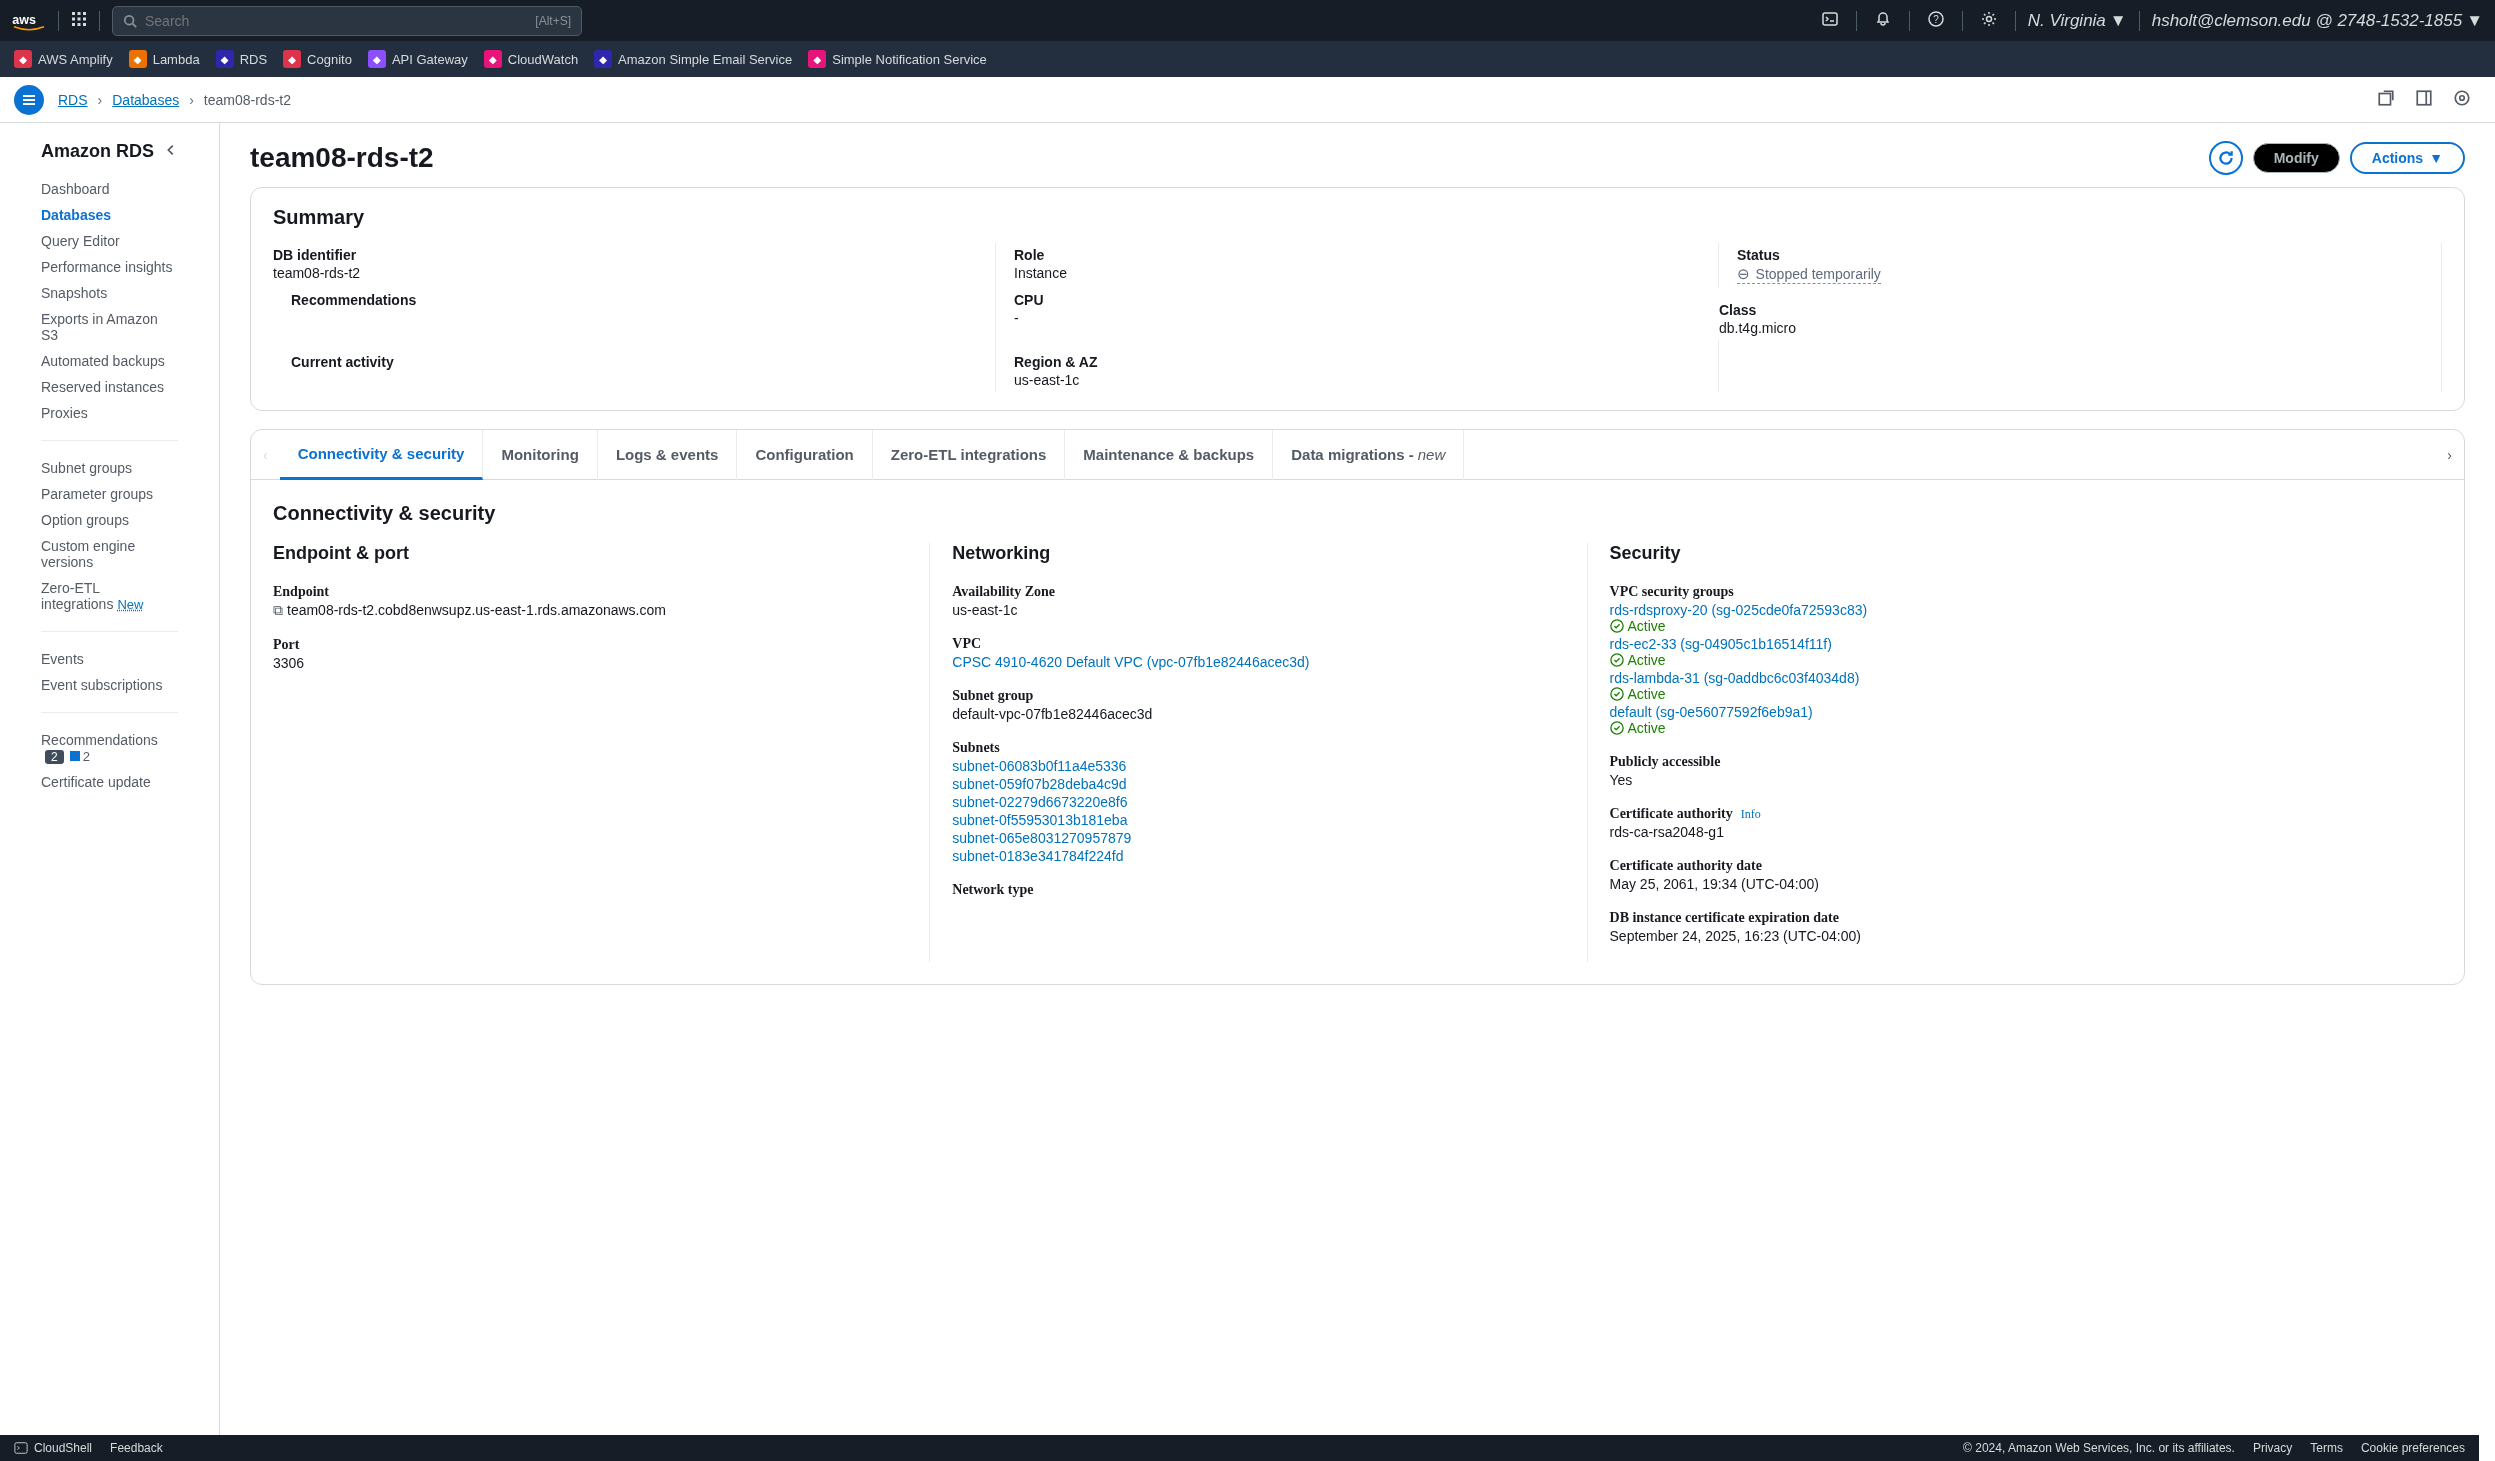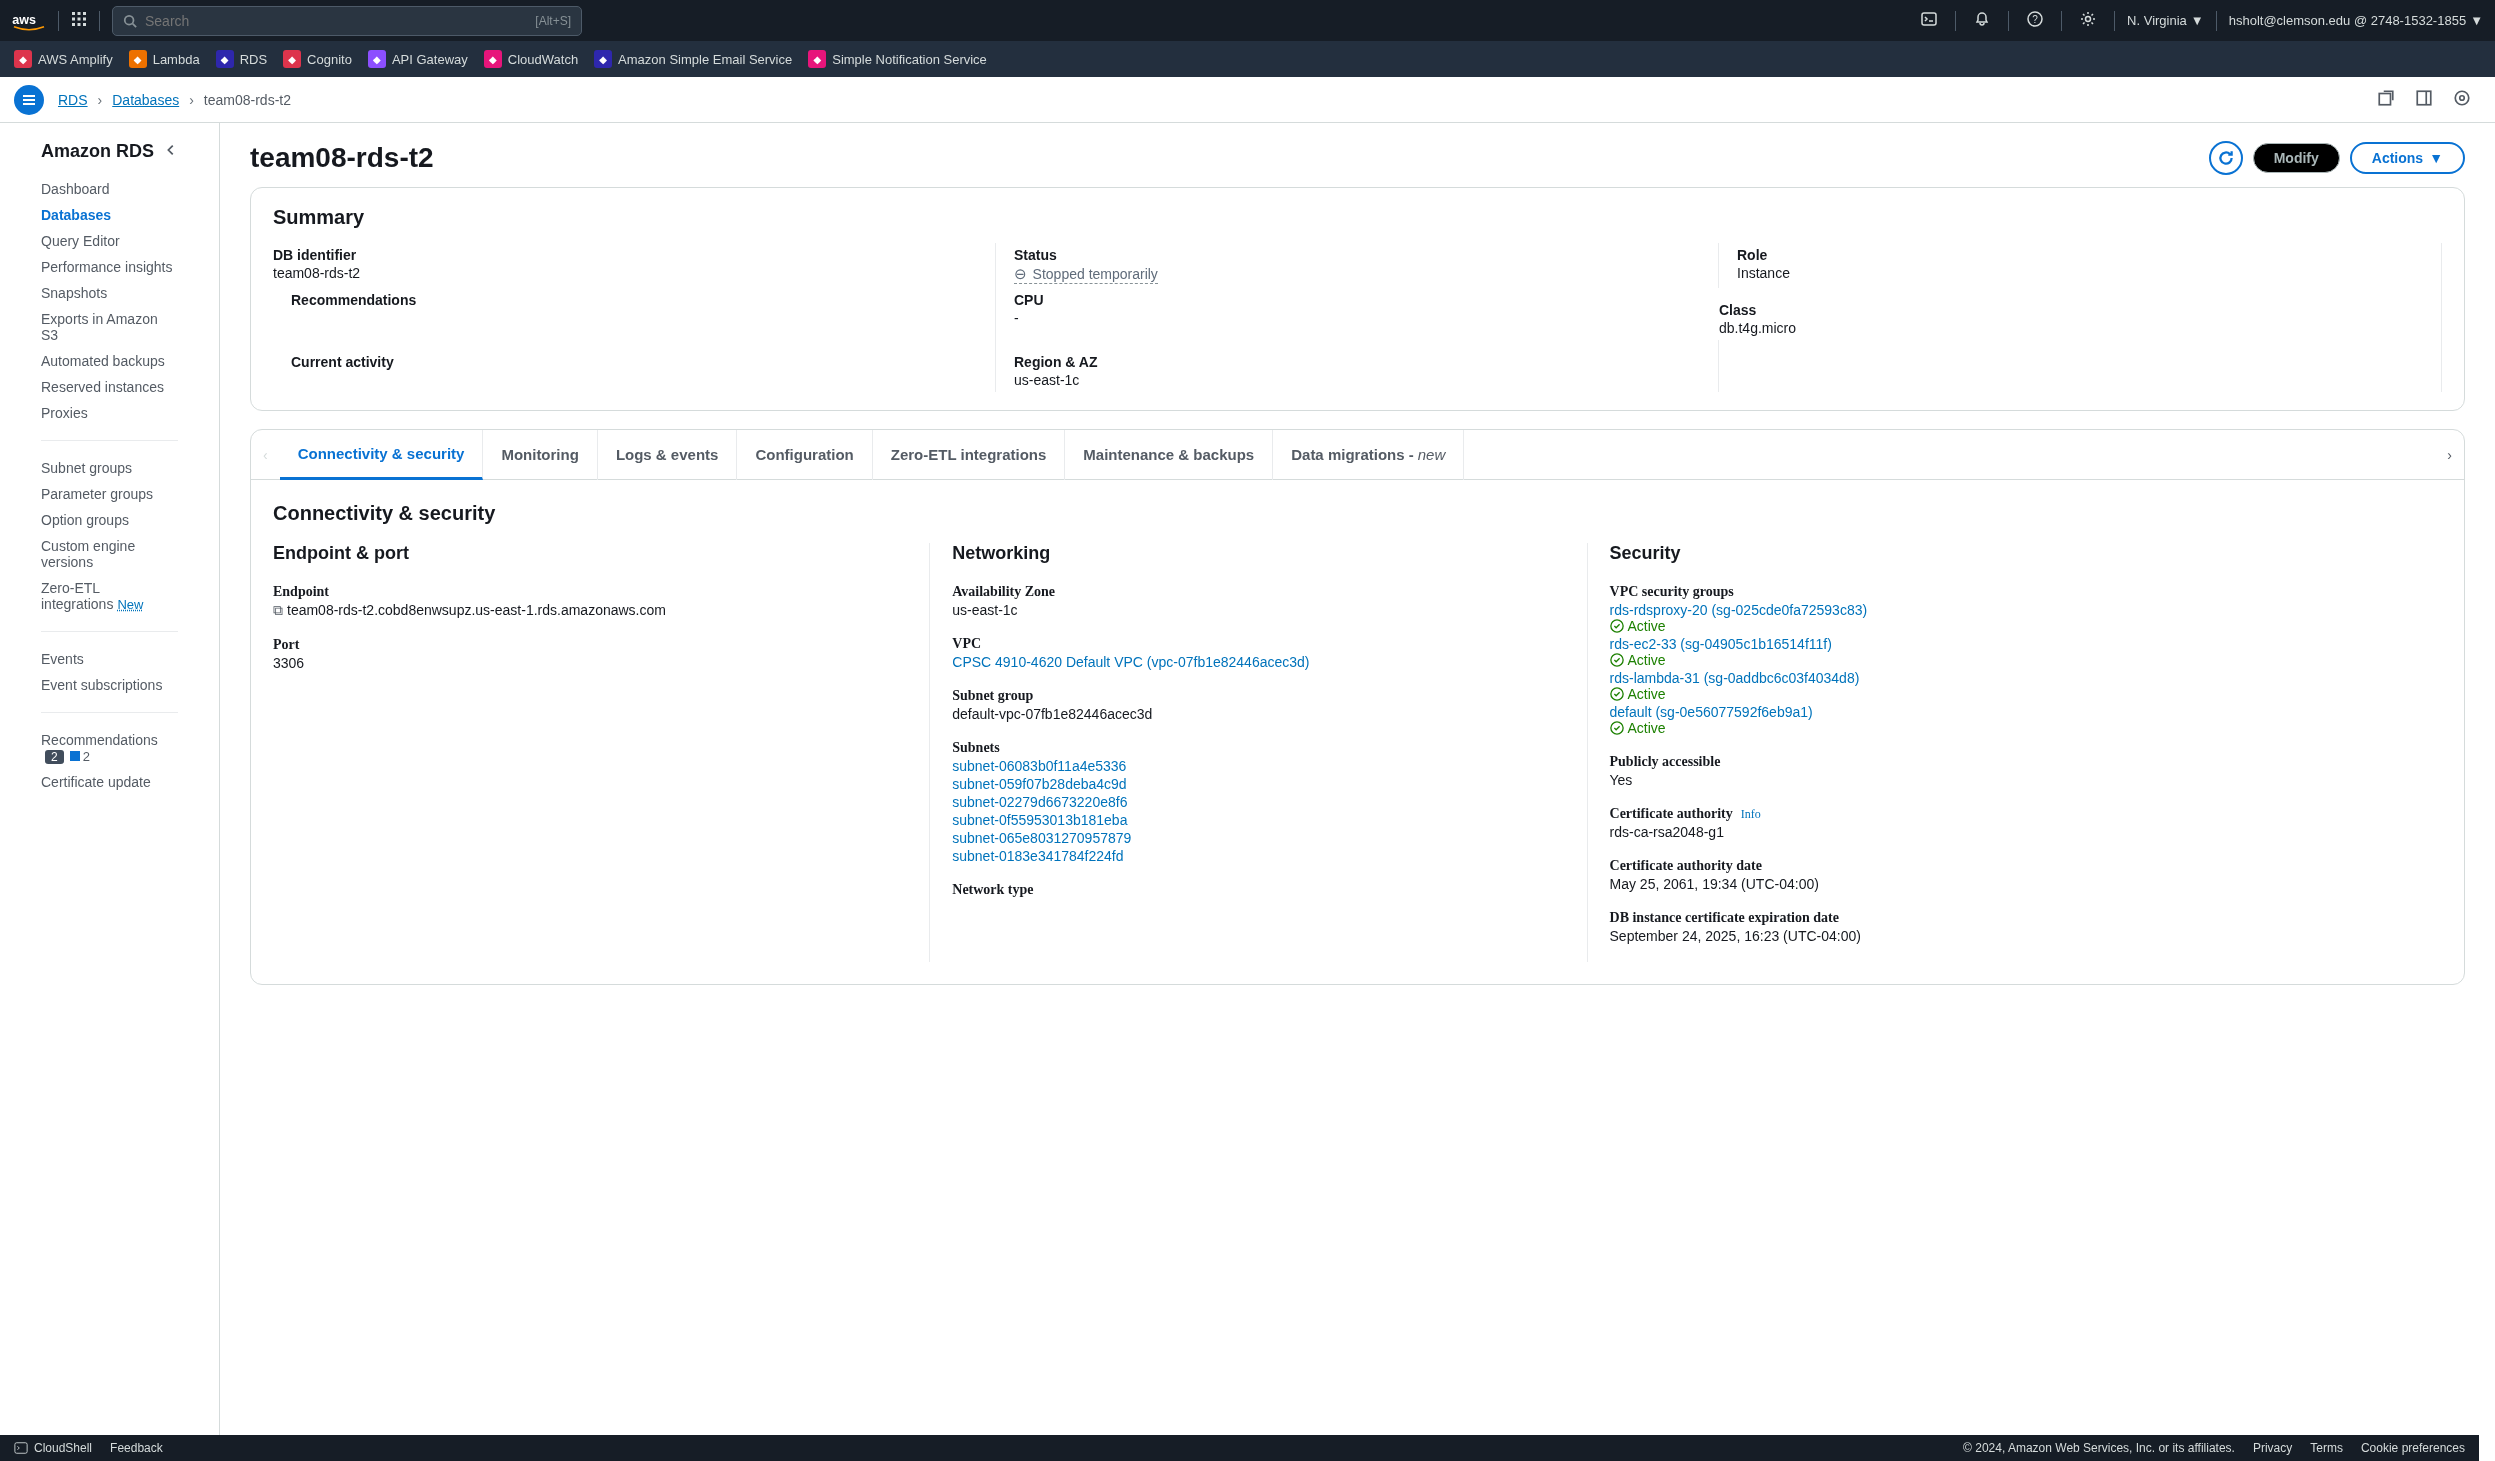--- a/index.html
+++ b/index.html
@@ -11,21 +11,21 @@
 .aws-logo { color: #fff; font-weight: bold; font-size: 16px; display: flex; align-items: center; }
 .aws-logo svg { height: 20px; }
 .grid-icon { color: #d5dbdb; cursor: pointer; }
 .search-wrap { flex: 0 0 470px; }
 .search-box { background: #2a3541; border: 1px solid #4d5a68; border-radius: 5px; height: 30px; display: flex; align-items: center; padding: 0 10px; gap: 8px; color: #879196; }
 .search-box input { background: transparent; border: none; outline: none; color: #d5dbdb; flex: 1; font-size: 14px; }
 .search-kbd { font-size: 12px; color: #879196; }
 .topnav-spacer { flex: 1; }
 .topnav-icon { color: #d5dbdb; padding: 6px; cursor: pointer; }
 .topnav-sep { width: 1px; height: 20px; background: #4d5a68; }
-.topnav-text { color: #d5dbdb; font-size: 13px; cursor: pointer; display: flex; align-items: center; gap: 4px; }
+.topnav-text { color: #d5dbdb; font-size: 17px; cursor: pointer; display: flex; align-items: center; gap: 4px; font-style: italic; }
 
 
 .favbar { background: #232f3e; height: 36px; display: flex; align-items: center; padding: 0 14px; gap: 16px; }
 .fav-item { display: flex; align-items: center; gap: 6px; color: #d5dbdb; font-size: 13px; cursor: pointer; }
 .fav-icon { width: 18px; height: 18px; border-radius: 3px; display: flex; align-items: center; justify-content: center; font-size: 10px; color: #fff; }
 
 
 .crumbbar { background: #fff; border-bottom: 1px solid #d5dbdb; height: 46px; display: flex; align-items: center; padding: 0 14px; }
 .crumb-menu { width: 30px; height: 30px; border-radius: 50%; background: #0972d3; color: #fff; display: flex; align-items: center; justify-content: center; margin-right: 14px; cursor: pointer; }
 .crumb-link { color: #0073bb; font-size: 14px; }
@@ -273,26 +273,26 @@
     </div>
 
     <div class="panel">
       <div class="panel-title">Summary</div>
       <div class="summary-grid" id="summary-grid">
           <div class="summary-cell">
             <div class="summary-label">DB identifier</div>
             <div class="summary-value">team08-rds-t2</div>
           </div>
           <div class="summary-cell">
+            <div class="summary-label">Role</div>
+            <div class="summary-value">Instance</div>
+          </div>
+          <div class="summary-cell">
             <div class="summary-label">Status</div>
             <span class="status-stopped">Stopped temporarily</span>
-          </div>
-          <div class="summary-cell">
-            <div class="summary-label">Role</div>
-            <div class="summary-value">Instance</div>
           </div>
           <div class="summary-cell">
             <div class="summary-label">Recommendations</div>
             <div class="summary-value"></div>
           </div>
           <div class="summary-cell">
             <div class="summary-label">CPU</div>
             <div class="summary-value">-</div>
           </div>
           <div class="summary-cell">

